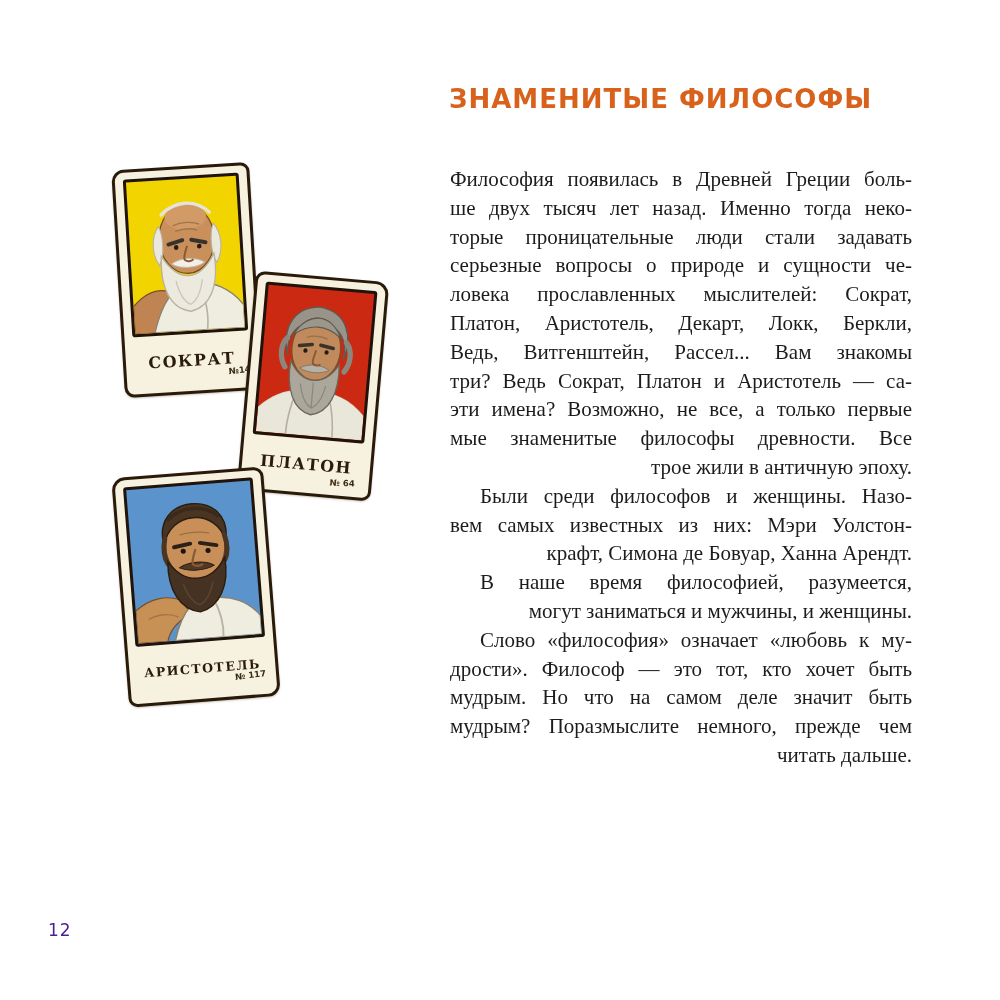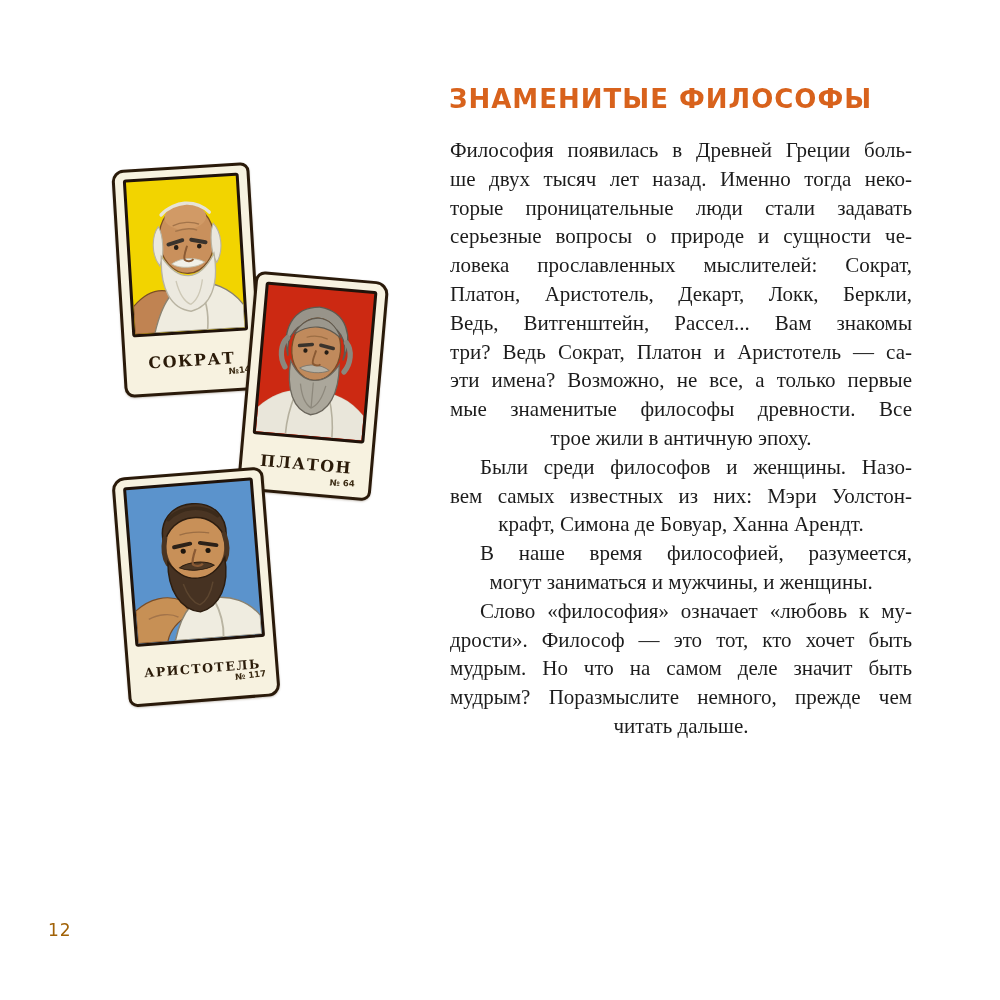--- a/index.html
+++ b/index.html
@@ -5,31 +5,31 @@
   html,body{margin:0;padding:0;background:#ffffff;}
   .screen{position:relative;width:1000px;height:1000px;background:#ffffff;overflow:hidden;
           font-family:"Liberation Serif", serif;}
 
   
   .page-title{position:absolute;left:449px;top:84px;width:480px;
               font-family:"DejaVu Sans", sans-serif;font-weight:bold;
               font-size:26px;letter-spacing:1px;color:#d8621c;white-space:nowrap;}
 
   
-  .textcol{position:absolute;left:450px;top:136px;width:462px;
+  .textcol{position:absolute;left:450px;top:165px;width:462px;
            font-size:21px;line-height:28.8px;color:#1c1c1c;}
   .ln{width:100%;}
   .ln.j{text-align:justify;text-align-last:justify;}
-  .ln.end{text-align:center;}
+  .ln.end{text-align:right;}
   .ln.ind{text-indent:30px;}
 
   
   .page-number{position:absolute;left:48px;top:920px;
                font-family:"DejaVu Sans", sans-serif;font-size:17px;
-               color:#a16207;letter-spacing:1px;}
+               color:#4c1d95;letter-spacing:1px;}
 
   
   .card{position:absolute;background:#f7f2e0;border:3px solid #2a1a0a;
         box-sizing:border-box;padding:7px 8px 0 8px;
         box-shadow:0 1px 2px rgba(60,40,10,.25);}
   .card-picture{border:3px solid #20130a;border-radius:3px;overflow:hidden;
                 box-sizing:border-box;}
   .card-picture svg{display:block;width:100%;height:100%;}
   .card-name-row{position:relative;display:flex;align-items:center;justify-content:center;}
   .card-name{font-family:"DejaVu Serif", serif;font-weight:bold;color:#2b1b09;

